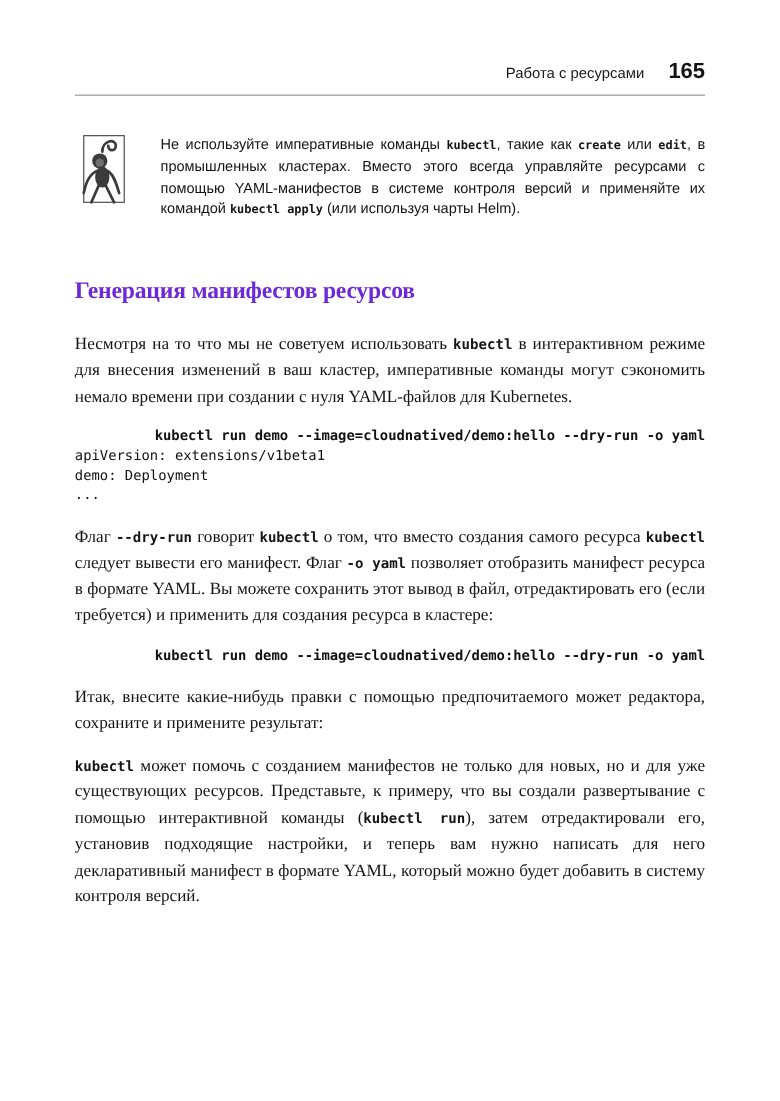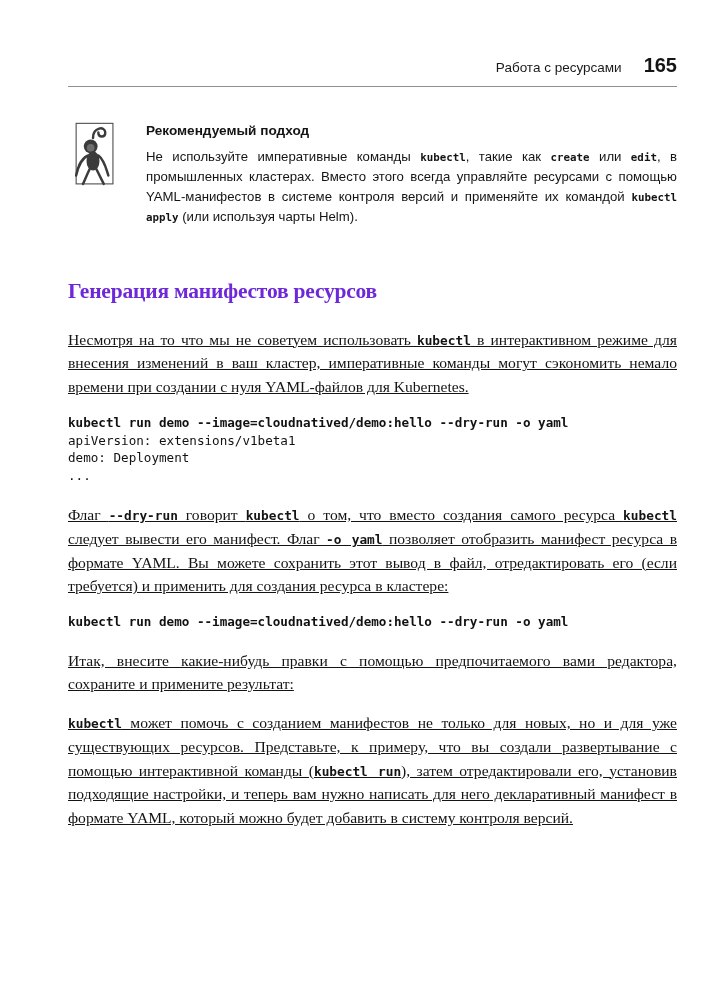--- a/index.html
+++ b/index.html
@@ -9,21 +9,21 @@
     height: 1001px;
     font-family: "Liberation Serif", serif;
     color: #141414;
     position: relative;
     overflow: hidden;
   }
   .page {
     position: absolute;
     top: 0; left: 0;
     width: 709px; height: 1001px;
-    padding: 54px 32px 30px 68px;
+    padding: 54px 68px 30px 68px;
   }
 
   
   .pagehead {
     display: flex;
     justify-content: flex-end;
     align-items: baseline;
     font-family: "Liberation Sans", sans-serif;
     font-size: 13.5px;
     padding-bottom: 9px;
@@ -66,40 +66,39 @@
     color: #6d28d9;
   }
   h1.section-heading.second { margin-top: 38px; }
 
   
   p.body-par {
     font-size: 15.6px;
     line-height: 1.52;
     text-align: justify;
     margin-bottom: 15px;
-    text-decoration: underline;
   }
 
   
   .run-code {
     font-family: "DejaVu Sans Mono", monospace;
     font-weight: 700;
     font-size: 0.82em;
   }
 
   
   .code-block {
     font-family: "DejaVu Sans Mono", monospace;
     font-size: 12.6px;
     line-height: 1.42;
     margin: 5px 0 18px 0;
     color: #111;
   }
   .code-block div { white-space: pre; }
-  .line-cmd { font-weight: 700; }
+  .line-cmd { font-weight: 700; text-align: right; }
   .line-out { font-weight: 400; }
 </style>
 </head>
 <body>
 
 <div class="page">
 
   <div class="pagehead">
     <span class="rtitle">Работа с ресурсами</span>
     <span class="pnum">165</span>
@@ -113,21 +112,20 @@
         <circle cx="27" cy="33" r="9" fill="#3b3b3b"></circle>
         <circle cx="27" cy="35" r="5" fill="#6e6e6e"></circle>
         <ellipse cx="30" cy="52" rx="8.5" ry="12.5" fill="#3b3b3b"></ellipse>
         <path d="M23 45 C13 50 10 62 8 71" stroke="#3b3b3b" stroke-width="3.2" fill="none" stroke-linecap="round"></path>
         <path d="M37 45 C45 51 47 62 50 71" stroke="#3b3b3b" stroke-width="3.2" fill="none" stroke-linecap="round"></path>
         <path d="M26 62 C22 70 20 76 17 82" stroke="#3b3b3b" stroke-width="3.2" fill="none" stroke-linecap="round"></path>
         <path d="M34 62 C38 70 41 76 44 82" stroke="#3b3b3b" stroke-width="3.2" fill="none" stroke-linecap="round"></path>
       </svg>
     </div>
     <div class="tip-text">
-      <div class="tip-title">Рекомендуемый подход</div>
       <div class="tip-body"><span>Не используйте императивные команды </span><span class="run-code">kubectl</span><span>, такие как </span><span class="run-code">create</span><span> или </span><span class="run-code">edit</span><span>, в промышленных кластерах. Вместо этого всегда управляйте ресурсами с помощью YAML-манифестов в системе контроля версий и применяйте их командой </span><span class="run-code">kubectl apply</span><span> (или используя чарты Helm).</span></div>
     </div>
   </div>
 
   <h1 class="section-heading">Генерация манифестов ресурсов</h1>
 
   <p class="body-par"><span>Несмотря на то что мы не советуем использовать </span><span class="run-code">kubectl</span><span> в интерактивном режиме для внесения изменений в ваш кластер, императивные команды могут сэкономить немало времени при создании с нуля YAML-файлов для Kubernetes.</span></p>
 
   <div class="code-block">
       <div class="line-cmd">kubectl run demo --image=cloudnatived/demo:hello --dry-run -o yaml</div>
@@ -135,19 +133,19 @@
       <div class="line-out">demo: Deployment</div>
       <div class="line-out">...</div>
     </div>
 
   <p class="body-par"><span>Флаг </span><span class="run-code">--dry-run</span><span> говорит </span><span class="run-code">kubectl</span><span> о том, что вместо создания самого ресурса </span><span class="run-code">kubectl</span><span> следует вывести его манифест. Флаг </span><span class="run-code">-o yaml</span><span> позволяет отобразить манифест ресурса в формате YAML. Вы можете сохранить этот вывод в файл, отредактировать его (если требуется) и применить для создания ресурса в кластере:</span></p>
 
   <div class="code-block">
       <div class="line-cmd">kubectl run demo --image=cloudnatived/demo:hello --dry-run -o yaml</div>
     </div>
 
-  <p class="body-par"><span>Итак, внесите какие-нибудь правки с помощью предпочитаемого вами редактора, сохраните и примените результат:</span></p>
+  <p class="body-par"><span>Итак, внесите какие-нибудь правки с помощью предпочитаемого может редактора, сохраните и примените результат:</span></p>
 
 
 
   <p class="body-par"><span class="run-code">kubectl</span><span> может помочь с созданием манифестов не только для новых, но и для уже существующих ресурсов. Представьте, к примеру, что вы создали развертывание с помощью интерактивной команды (</span><span class="run-code">kubectl run</span><span>), затем отредактировали его, установив подходящие настройки, и теперь вам нужно написать для него декларативный манифест в формате YAML, который можно будет добавить в систему контроля версий.</span></p>
 
 </div>
 
 </body></html>

